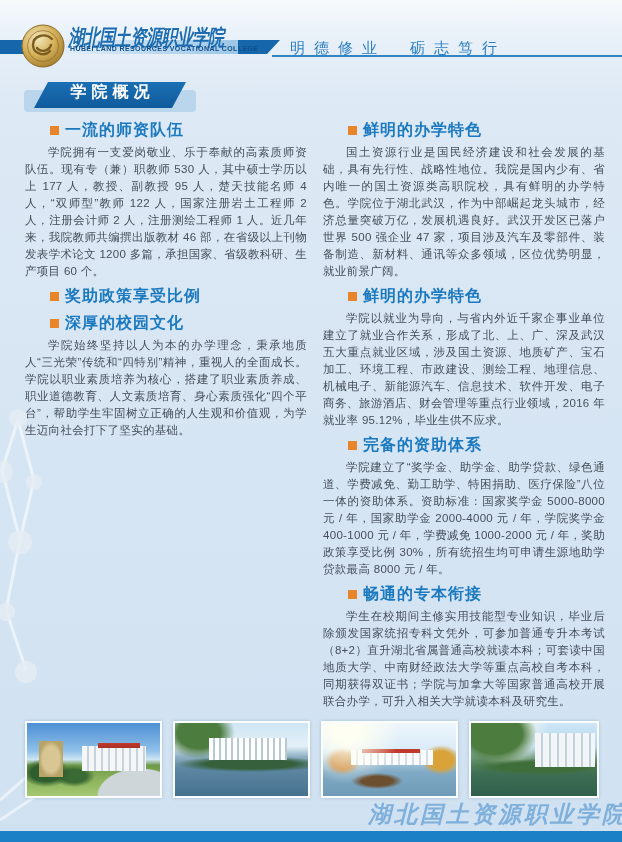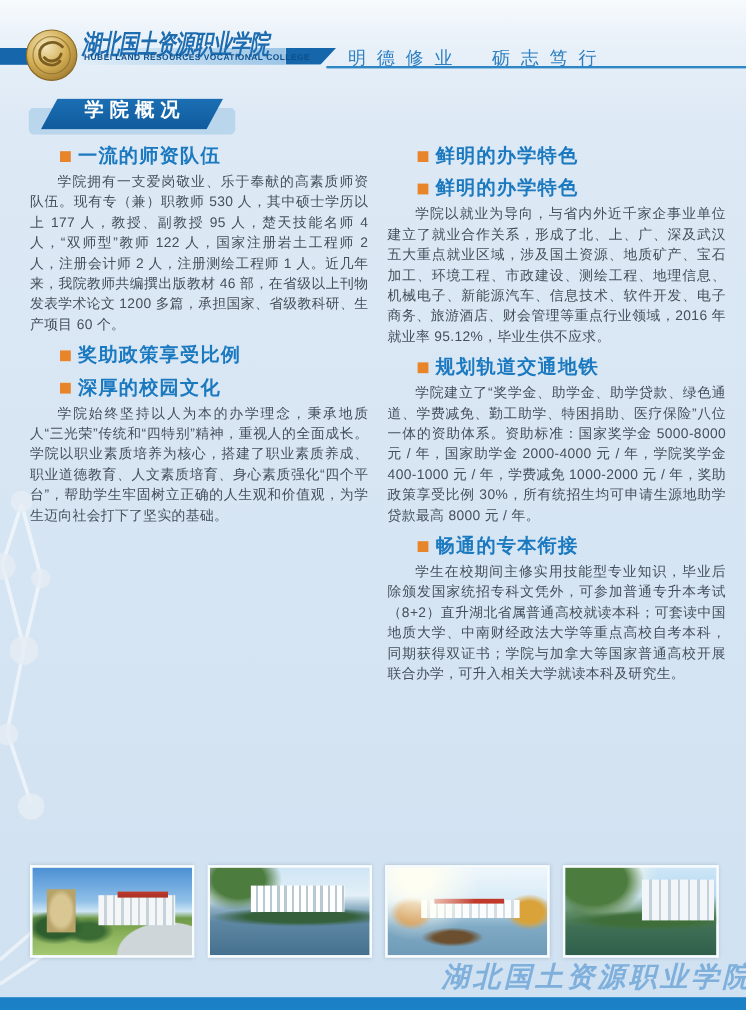--- a/index.html
+++ b/index.html
@@ -146,30 +146,31 @@
       <span class="sec-title">深厚的校园文化</span>
     </div>
     <p>学院始终坚持以人为本的办学理念，秉承地质人“三光荣”传统和“四特别”精神，重视人的全面成长。学院以职业素质培养为核心，搭建了职业素质养成、职业道德教育、人文素质培育、身心素质强化“四个平台”，帮助学生牢固树立正确的人生观和价值观，为学生迈向社会打下了坚实的基础。</p>
   </div>
 
   <div class="col right">
     <div class="sec-head">
       <span class="sq"></span>
       <span class="sec-title">鲜明的办学特色</span>
     </div>
+    <p>国土资源行业是国民经济建设和社会发展的基础，具有先行性、战略性地位。我院是国内少有、省内唯一的国土资源类高职院校，具有鲜明的办学特色。学院位于湖北武汉，作为中部崛起龙头城市，经济总量突破万亿，发展机遇良好。武汉开发区已落户世界 500 强企业 47 家，项目涉及汽车及零部件、装备制造、新材料、通讯等众多领域，区位优势明显，就业前景广阔。</p>
 
     <div class="sec-head">
       <span class="sq"></span>
       <span class="sec-title">鲜明的办学特色</span>
     </div>
     <p>学院以就业为导向，与省内外近千家企事业单位建立了就业合作关系，形成了北、上、广、深及武汉五大重点就业区域，涉及国土资源、地质矿产、宝石加工、环境工程、市政建设、测绘工程、地理信息、机械电子、新能源汽车、信息技术、软件开发、电子商务、旅游酒店、财会管理等重点行业领域，2016 年就业率 95.12%，毕业生供不应求。</p>
 
     <div class="sec-head">
       <span class="sq"></span>
-      <span class="sec-title">规划轨道交通地铁</span>
+      <span class="sec-title">完备的资助体系</span>
     </div>
     <p>学院建立了“奖学金、助学金、助学贷款、绿色通道、学费减免、勤工助学、特困捐助、医疗保险”八位一体的资助体系。资助标准：国家奖学金 5000-8000 元 / 年，国家助学金 2000-4000 元 / 年，学院奖学金 400-1000 元 / 年，学费减免 1000-2000 元 / 年，奖助政策享受比例 30%，所有统招生均可申请生源地助学贷款最高 8000 元 / 年。</p>
 
     <div class="sec-head">
       <span class="sq"></span>
       <span class="sec-title">畅通的专本衔接</span>
     </div>
     <p>学生在校期间主修实用技能型专业知识，毕业后除颁发国家统招专科文凭外，可参加普通专升本考试（8+2）直升湖北省属普通高校就读本科；可套读中国地质大学、中南财经政法大学等重点高校自考本科，同期获得双证书；学院与加拿大等国家普通高校开展联合办学，可升入相关大学就读本科及研究生。</p>
   </div>
 

